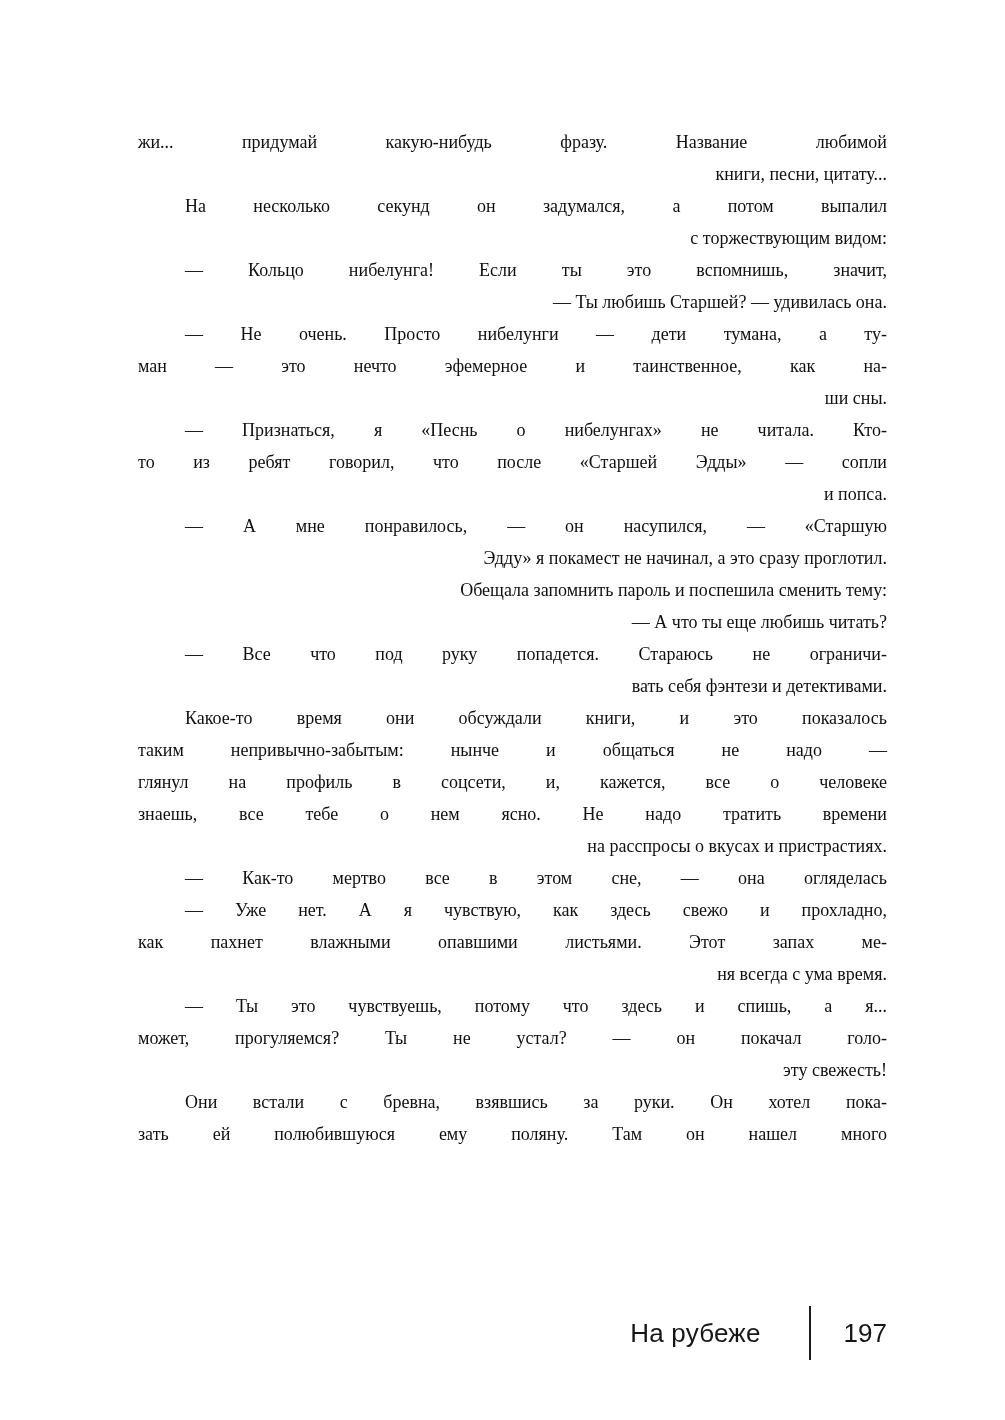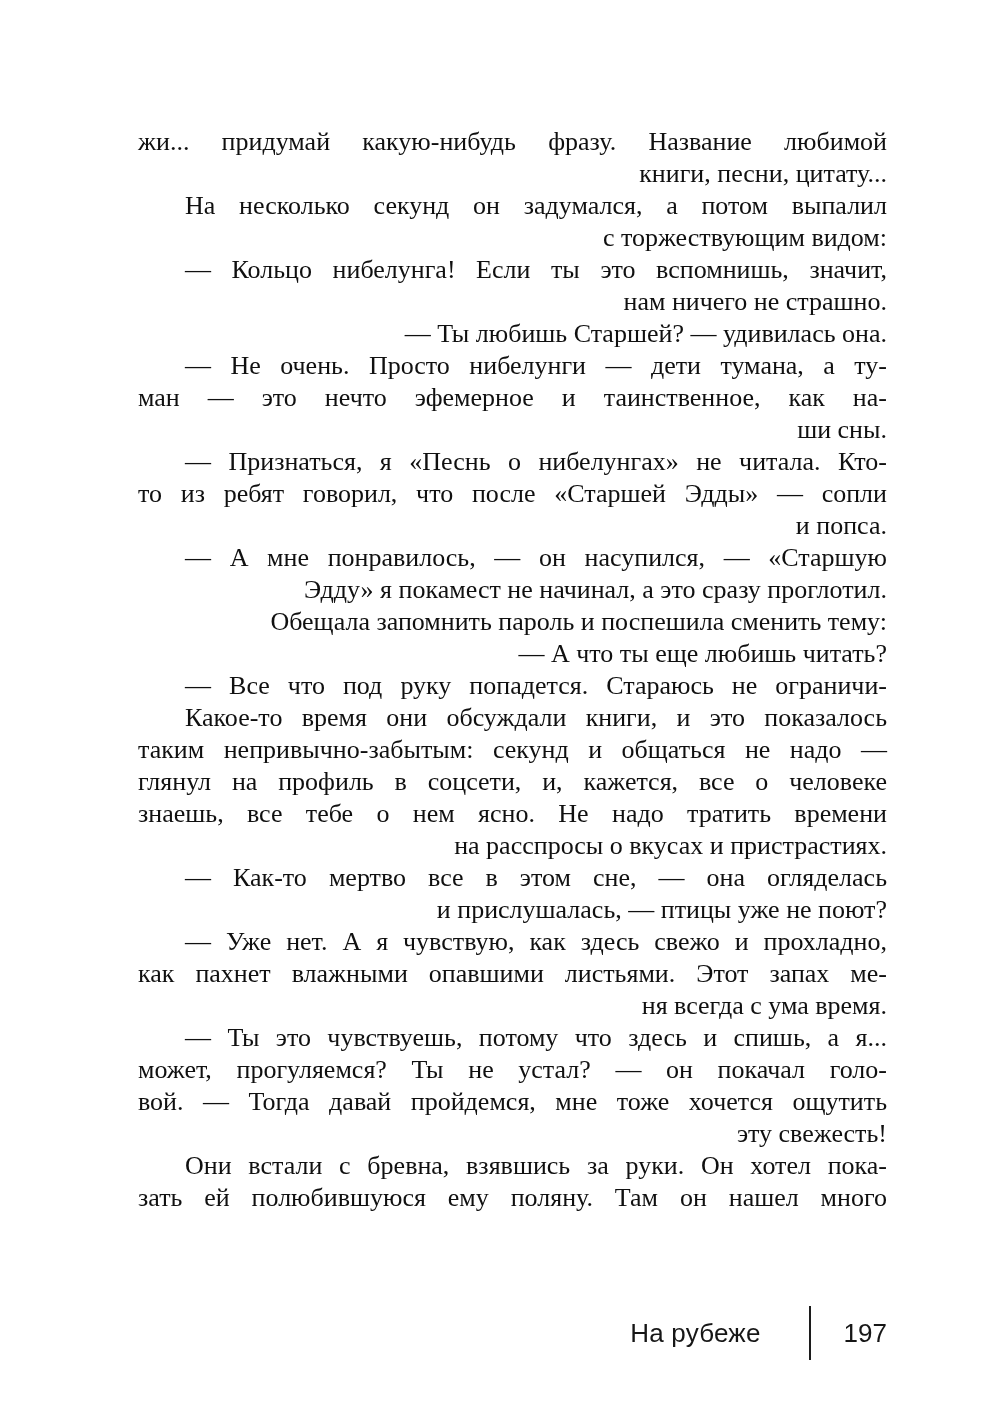--- a/index.html
+++ b/index.html
@@ -12,21 +12,21 @@
     position: relative;
     background: #ffffff;
     overflow: hidden;
   }
   #text-block {
     position: absolute;
     left: 138px;
     top: 126px;
     width: 749px;
     font-family: "Liberation Serif", "DejaVu Serif", serif;
-    font-size: 26px;
+    font-size: 18px;
     line-height: 32px;
     color: #101010;
     -webkit-font-smoothing: antialiased;
   }
   .para { margin: 0; padding: 0; }
   .line {
     text-align: right;
   }
   .line.j {
     text-align: justify;
@@ -65,21 +65,20 @@
     <div class="para">
       <div class="line j">жи... придумай какую-нибудь фразу. Название любимой</div>
       <div class="line">книги, песни, цитату...</div>
     </div>
     <div class="para">
       <div class="line j indent">На несколько секунд он задумался, а потом выпалил</div>
       <div class="line">с торжествующим видом:</div>
     </div>
     <div class="para">
       <div class="line j indent">— Кольцо нибелунга! Если ты это вспомнишь, значит,</div>
-      <div class="line">нам ничего не страшно.</div>
     </div>
     <div class="para">
       <div class="line indent">— Ты любишь Старшей? — удивилась она.</div>
     </div>
     <div class="para">
       <div class="line j indent">— Не очень. Просто нибелунги — дети тумана, а ту-</div>
       <div class="line j">ман — это нечто эфемерное и таинственное, как на-</div>
       <div class="line">ши сны.</div>
     </div>
     <div class="para">
@@ -92,41 +91,40 @@
       <div class="line">Эдду» я покамест не начинал, а это сразу проглотил.</div>
     </div>
     <div class="para">
       <div class="line">Обещала запомнить пароль и поспешила сменить тему:</div>
     </div>
     <div class="para">
       <div class="line indent">— А что ты еще любишь читать?</div>
     </div>
     <div class="para">
       <div class="line j indent">— Все что под руку попадется. Стараюсь не ограничи-</div>
+      <div class="line">вать себя фэнтези и детективами.</div>
     </div>
     <div class="para">
       <div class="line j indent">Какое-то время они обсуждали книги, и это показалось</div>
-      <div class="line j">таким непривычно-забытым: секунд и общаться не надо —</div>
+      <div class="line j">таким непривычно-забытым: нынче и общаться не надо —</div>
       <div class="line j">глянул на профиль в соцсети, и, кажется, все о человеке</div>
       <div class="line j">знаешь, все тебе о нем ясно. Не надо тратить времени</div>
       <div class="line">на расспросы о вкусах и пристрастиях.</div>
     </div>
     <div class="para">
       <div class="line j indent">— Как-то мертво все в этом сне, — она огляделась</div>
-      <div class="line">и прислушалась, — птицы уже не поют?</div>
     </div>
     <div class="para">
       <div class="line j indent">— Уже нет. А я чувствую, как здесь свежо и прохладно,</div>
       <div class="line j">как пахнет влажными опавшими листьями. Этот запах ме-</div>
       <div class="line">ня всегда с ума время.</div>
     </div>
     <div class="para">
       <div class="line j indent">— Ты это чувствуешь, потому что здесь и спишь, а я...</div>
       <div class="line j">может, прогуляемся? Ты не устал? — он покачал голо-</div>
-      <div class="line j">вой. — Тогда давай пройдемся, мне тоже хочется ощутить</div>
       <div class="line">эту свежесть!</div>
     </div>
     <div class="para">
       <div class="line j indent">Они встали с бревна, взявшись за руки. Он хотел пока-</div>
       <div class="line j">зать ей полюбившуюся ему поляну. Там он нашел много</div>
     </div>
   </div>
 
 <div id="footer">
   <span class="running-title">На рубеже</span>

